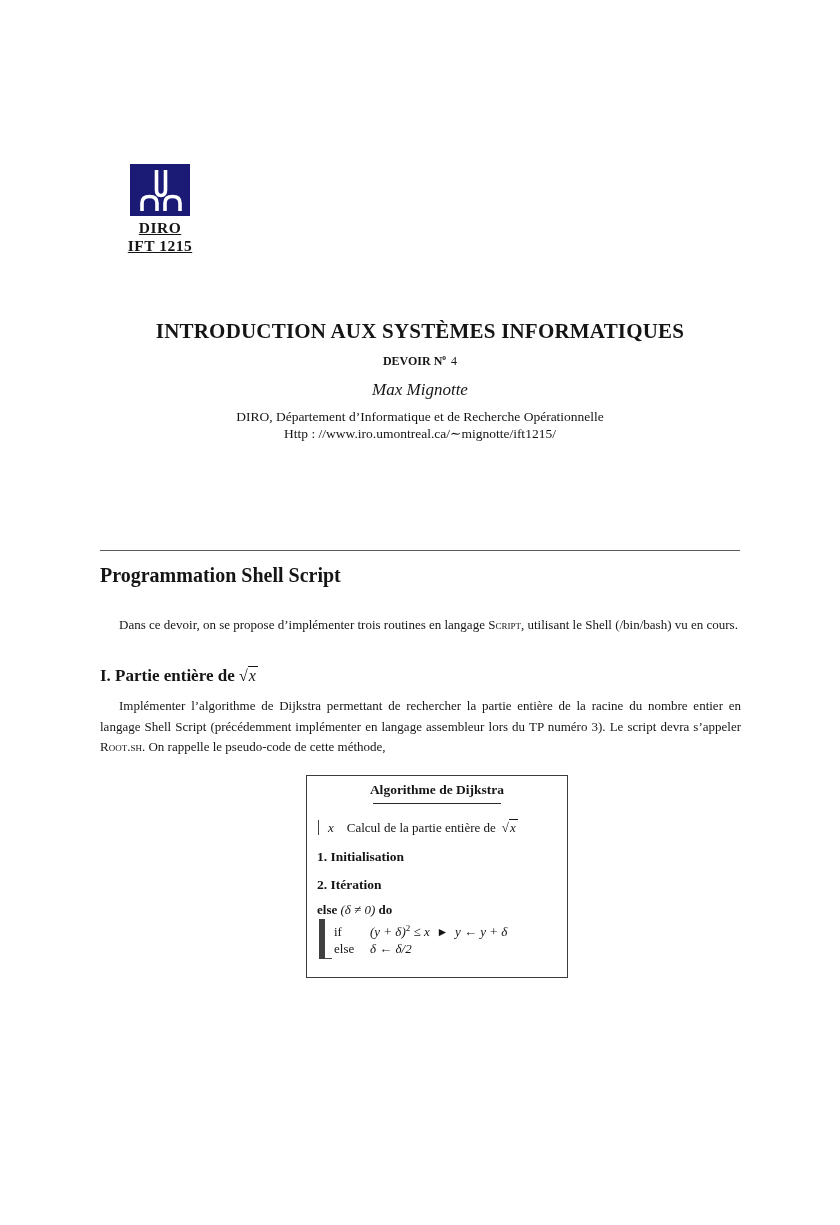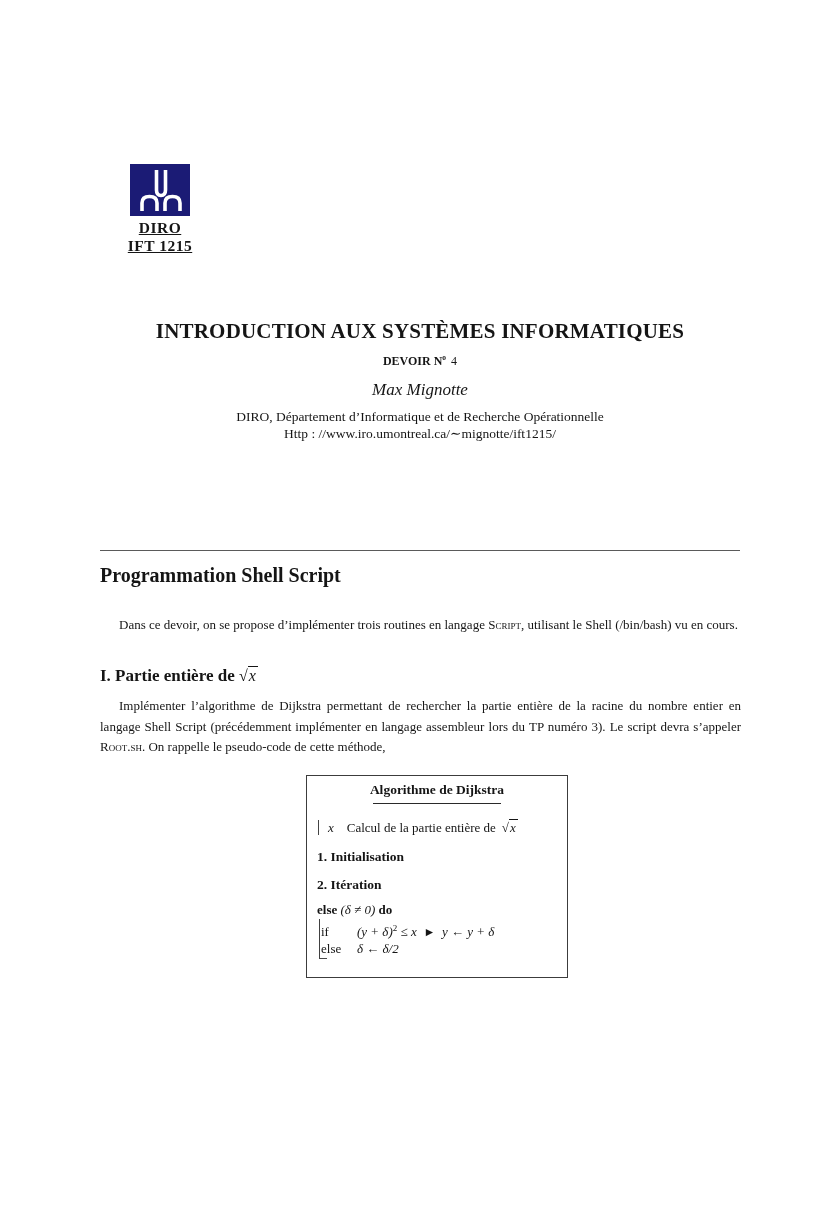--- a/index.html
+++ b/index.html
@@ -44,21 +44,21 @@
   .algo-title{text-align:center;font-weight:bold;font-size:13.5px;line-height:15px;margin-top:6px;}
   .algo-title-rule{width:128px;margin:6px auto 0 auto;border:none;border-top:1px solid #2a2a2a;}
   .algo-input{margin:16px 0 0 11px;font-size:13px;line-height:16px;}
   .inbar{display:inline-block;width:1px;height:15px;background:#444;vertical-align:-3px;margin-right:9px;}
   .algo-input .desc{margin:0 6px 8px 13px;}
   .algo-step{font-weight:bold;font-size:13.5px;line-height:15px;margin:13px 0 0 10px;}
   .algo-init{margin:3px 0 0 10px;font-size:13px;line-height:16px;}
   .algo-init .gap{display:inline-block;width:22px;}
   .algo-while{margin:10px 0 0 10px;font-size:13px;line-height:16px;}
   .algo-while .kw{font-weight:bold;}
-  .bracket{margin:1px 0 0 12px;position:relative;border-left:1px solid #404040;padding:1px 0 2px 1px;}
+  .bracket{margin:1px 0 0 12px;position:relative;border-left:6px solid #404040;padding:1px 0 2px 9px;}
   .bracket::after{content:"";position:absolute;left:0;bottom:0;width:7px;border-bottom:1px solid #4a4a4a;}
   .algo-line{font-size:13px;line-height:16.5px;}
   .algo-line .kw{display:inline-block;width:36px;font-style:normal;}
   .tri{font-family:"DejaVu Sans",sans-serif;font-size:9.5px;margin:0 9px;vertical-align:1px;}
 </style>
 </head>
 <body>
 
 <div class="logo-block">
   <svg class="logo-svg" viewBox="0 0 60 52">

